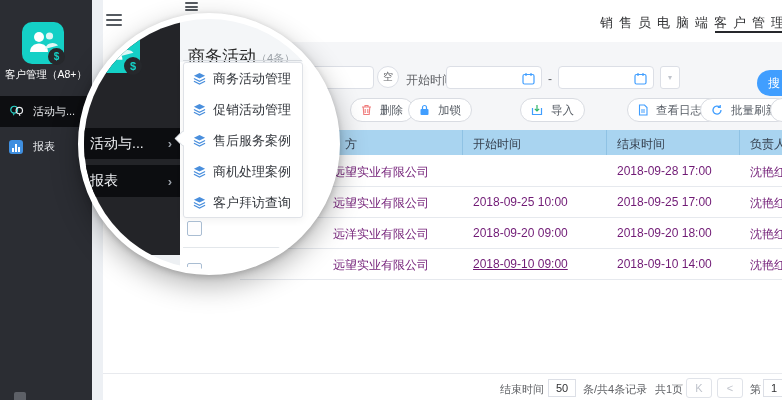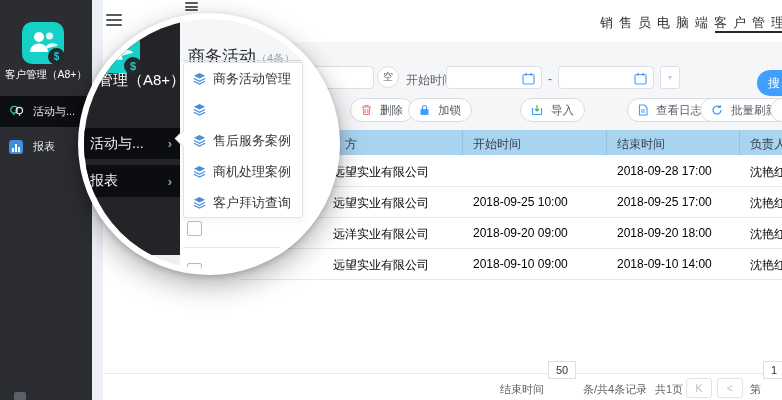--- a/index.html
+++ b/index.html
@@ -46,26 +46,26 @@
   .pill { top:98px; height:24px; border-radius:13px; border:1px solid #d9dce2; background:#fff;
           display:flex; align-items:center; gap:8px; padding:0 10px; font-size:11.5px; color:#555b63; white-space:nowrap; }
   .pill svg { flex:0 0 auto; }
   .caret { color:#c0c4cc; font-size:9px; }
 
   
   .thead { left:240px; top:130px; width:542px; height:25px; background:#a9d4f0; }
   .th { position:absolute; top:6px; font-size:12px; color:#37414f; white-space:nowrap; }
   .thdiv { position:absolute; top:0; width:1px; height:25px; background:#8fc2e4; }
   .trow { left:240px; width:542px; height:31px; }
-  .td { position:absolute; top:9px; font-size:12px; color:#000000; white-space:nowrap; }
+  .td { position:absolute; top:9px; font-size:12px; color:#701a75; white-space:nowrap; }
   .rowline { left:240px; width:542px; height:1px; background:#e6e9ee; }
 
   .bottom-divider { left:103px; top:373px; width:679px; height:1px; background:#e8eaee; }
   .pg-txt { top:382px; font-size:11px; color:#606266; white-space:nowrap; }
-  .pg-box { top:361px; height:18px; background:#fff; border:1px solid #dcdfe6; border-radius:0;
+  .pg-box { top:379px; height:18px; background:#fff; border:1px solid #dcdfe6; border-radius:0;
             font-size:11px; color:#303133; text-align:center; line-height:16px; }
   .pg-btn { top:378px; width:26px; height:20px; background:#fff; border:1px solid #e0e3e9; border-radius:3px;
             color:#c0c4cc; font-size:11px; text-align:center; line-height:18px; }
 
   
   .mag { left:78px; top:13px; width:262px; height:262px; border:6px solid #ffffff; border-radius:50%;
          background:#fff; box-shadow:0 10px 28px rgba(0,0,0,.30), 0 2px 6px rgba(0,0,0,.18); z-index:50; overflow:hidden; }
   .mag > * { position:absolute; }
   .mag-gray-top { left:90px; top:0; width:180px; height:43px; background:#f4f6f8; }
   .mag-input { left:116px; top:43px; width:88px; height:27px; background:#fff; border:1px solid #dcdfe6; border-radius:5px; }
@@ -244,21 +244,21 @@
   <div class="abs trow" style="top:217px;">
     <span class="td" style="left:93px;">远洋实业有限公司</span>
     <span class="td" style="left:233px;">2018-09-20 09:00</span>
     <span class="td" style="left:377px;">2018-09-20 18:00</span>
     <span class="td" style="left:510px;">沈艳红</span>
   </div>
   <div class="abs rowline" style="top:248px;"></div>
 
   <div class="abs trow" style="top:248px;">
     <span class="td" style="left:93px;">远望实业有限公司</span>
-    <span class="td" style="left:233px;">2018-09-10 09:00</span>
+    <span class="td" style="left:233px;text-decoration:underline;">2018-09-10 09:00</span>
     <span class="td" style="left:377px;">2018-09-10 14:00</span>
     <span class="td" style="left:510px;">沈艳红</span>
   </div>
   <div class="abs rowline" style="top:279px;"></div>
 
   <div class="abs bottom-divider"></div>
   <span class="abs pg-txt" style="left:500px;">结束时间</span>
   <span class="abs pg-box" style="left:548px; width:28px;">50</span>
   <span class="abs pg-txt" style="left:583px;">条/共4条记录</span>
   <span class="abs pg-txt" style="left:655px;">共1页</span>
@@ -276,21 +276,20 @@
 
     <div class="mag-tile">
       <svg width="46" height="46" viewBox="0 0 42 42">
         <circle cx="17" cy="15" r="5" fill="#ffffff"></circle>
         <path d="M8 30c0-5 4-8.5 9-8.5s9 3.5 9 8.5z" fill="#ffffff"></path>
         <circle cx="27.5" cy="14" r="3.6" fill="#dff7f5"></circle>
         <path d="M23 27c1-4 3.5-6 7.5-6 2.5 0 4.5 1 5.5 2.6" fill="#dff7f5"></path>
       </svg>
     </div>
     <div class="mag-badge">$</div>
-    <div class="mag-applbl">管理（A8+）</div>
 
     <div class="mag-row" style="top:109px; height:31px;">
       <span>活动与...</span>
       <span class="arr">›</span>
     </div>
     <div class="mag-row" style="top:146px; height:32px;">
       <span>报表</span>
       <span class="arr">›</span>
     </div>
 
@@ -304,20 +303,21 @@
           <path d="M7 1 13 4 7 7 1 4z" fill="#4a8fdd"></path>
           <path d="M1 7l6 3 6-3M1 10l6 3 6-3" fill="none" stroke="#4a8fdd" stroke-width="1.4"></path>
         </svg>
         <span>商务活动管理</span>
       </div>
       <div class="dd-item" style="top:31px;">
         <svg width="13" height="13" viewBox="0 0 14 14">
           <path d="M7 1 13 4 7 7 1 4z" fill="#4a8fdd"></path>
           <path d="M1 7l6 3 6-3M1 10l6 3 6-3" fill="none" stroke="#4a8fdd" stroke-width="1.4"></path>
         </svg>
+        <span>促销活动管理</span>
       </div>
       <div class="dd-item" style="top:62px;">
         <svg width="13" height="13" viewBox="0 0 14 14">
           <path d="M7 1 13 4 7 7 1 4z" fill="#4a8fdd"></path>
           <path d="M1 7l6 3 6-3M1 10l6 3 6-3" fill="none" stroke="#4a8fdd" stroke-width="1.4"></path>
         </svg>
         <span>售后服务案例</span>
       </div>
       <div class="dd-item" style="top:93px;">
         <svg width="13" height="13" viewBox="0 0 14 14">

